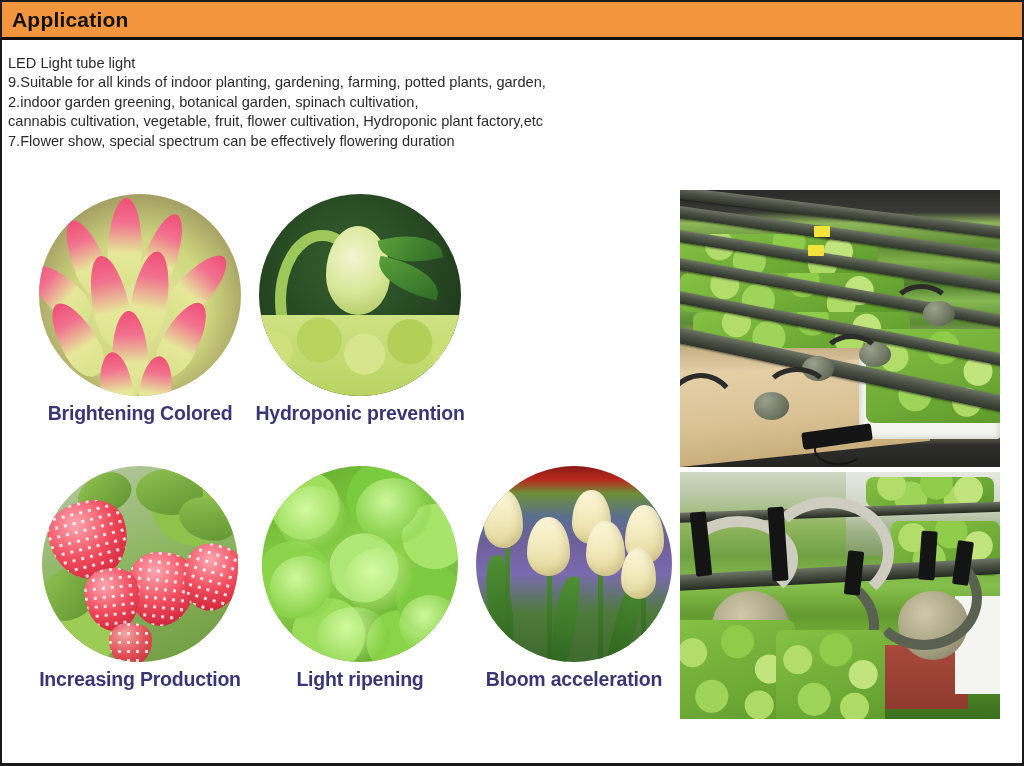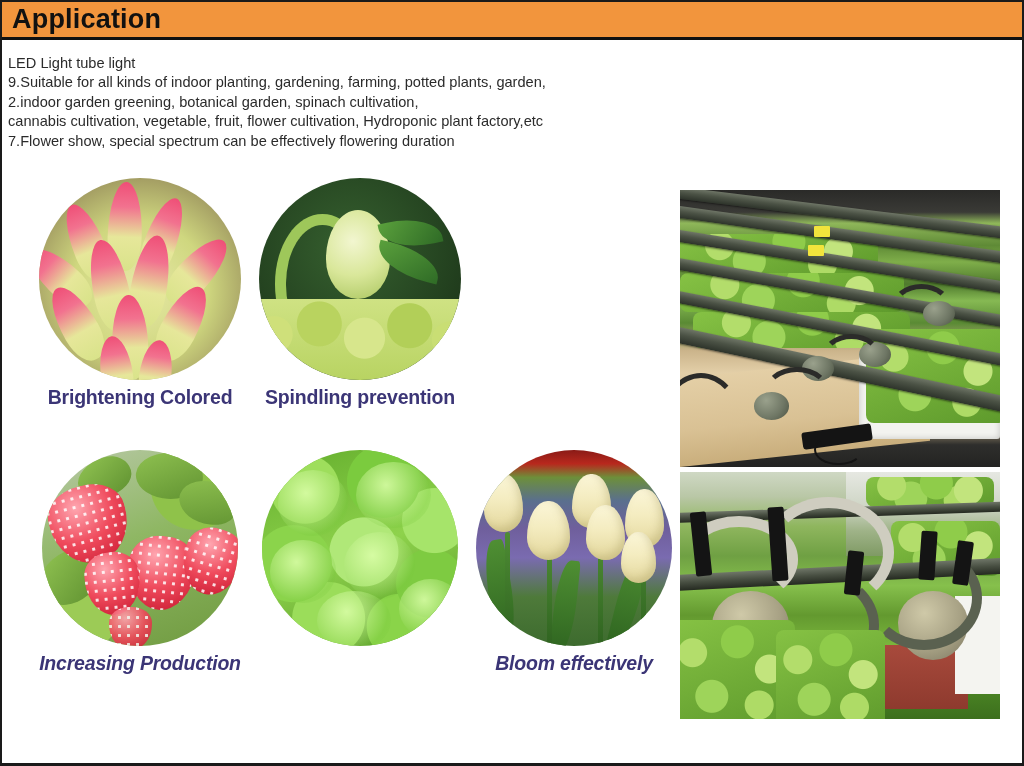--- a/index.html
+++ b/index.html
@@ -34,21 +34,21 @@
     width: 1024px;
     height: 40px;
     background: #f2953d;
     border-top: 2px solid #111111;
     border-bottom: 3px solid #111111;
     box-sizing: border-box;
     display: flex;
     align-items: center;
   }
   .header-title {
-    font-size: 27px;
+    font-size: 21px;
     font-weight: bold;
     color: #111111;
     letter-spacing: 0.2px;
     padding-left: 12px;
     line-height: 1;
     font-family: "Liberation Sans", sans-serif;
   }
 
   
   .desc {
@@ -63,31 +63,31 @@
     line-height: 19.4px;
     color: #2b2b2b;
     white-space: nowrap;
     font-family: "Liberation Sans", sans-serif;
   }
 
   
   .circle-grid {
     position: absolute;
     left: 10px;
-    top: 176px;
+    top: 192px;
     width: 660px;
     height: 520px;
   }
   .cell {
     position: absolute;
     width: 220px;
     text-align: center;
   }
   .cell.r0 { top: 0; }
-  .cell.r1 { top: 272px; font-style: italic; }
+  .cell.r1 { top: 272px; }
   .cell.c0 { left: 18px; }
   .cell.c1 { left: 238px; }
   .cell.c2 { left: 452px; }
 
   .circle {
     width: 202px;
     height: 202px;
     margin: 0 auto;
     border-radius: 50%;
     overflow: hidden;
@@ -430,21 +430,21 @@
     <div class="cell r0 c1">
       <div class="circle">
         <div class="art sprout">
           <div class="stem" style="left:8%;top:18%;width:36%;height:58%;"></div>
           <div class="bean" style="left:33%;top:16%;width:32%;height:44%;"></div>
           <div class="sleaf" style="left:60%;top:20%;width:30%;height:15%;transform:rotate(-12deg);"></div>
           <div class="sleaf" style="left:58%;top:34%;width:32%;height:15%;transform:rotate(14deg);"></div>
           <div class="mosstop"></div>
         </div>
       </div>
-      <div class="caption">Spindling prevention</div>
+      <div class="caption">Hydroponic prevention</div>
     </div>
 
 
     <div class="cell r1 c0">
       <div class="circle">
         <div class="art strawbg">
           <div class="sleafg" style="left:48%;top:1%;width:34%;height:24%;transform:rotate(8deg);"></div>
           <div class="sleafg" style="left:18%;top:4%;width:28%;height:20%;transform:rotate(-16deg);"></div>
           <div class="sleafg" style="left:70%;top:16%;width:30%;height:22%;transform:rotate(22deg);"></div>
           <div class="sleafg" style="left:-2%;top:52%;width:32%;height:26%;transform:rotate(-24deg);"></div>
@@ -462,41 +462,42 @@
       <div class="circle">
         <div class="art lettucebg">
           <div class="lfrill" style="left:8%;top:10%;width:36%;height:34%;"></div>
           <div class="lfrill" style="left:48%;top:6%;width:38%;height:34%;"></div>
           <div class="lfrill" style="left:4%;top:46%;width:34%;height:32%;"></div>
           <div class="lfrill" style="left:42%;top:42%;width:36%;height:34%;"></div>
           <div class="lfrill" style="left:28%;top:72%;width:38%;height:30%;"></div>
           <div class="lfrill" style="left:70%;top:66%;width:32%;height:30%;"></div>
         </div>
       </div>
+      <div class="caption">Light ripening</div>
     </div>
 
     <div class="cell r1 c2">
       <div class="circle">
         <div class="art tulipbg">
           <div class="tleaf" style="left:6%;top:46%;width:12%;height:52%;transform:rotate(-10deg);"></div>
           <div class="tleaf" style="left:40%;top:56%;width:11%;height:48%;transform:rotate(6deg);"></div>
           <div class="tleaf" style="left:72%;top:52%;width:11%;height:50%;transform:rotate(14deg);"></div>
           <div class="tstem" style="left:15%;top:42%;height:56%;"></div>
           <div class="tstem" style="left:36%;top:48%;height:52%;"></div>
           <div class="tstem" style="left:62%;top:46%;height:54%;"></div>
           <div class="tstem" style="left:84%;top:40%;height:58%;"></div>
           <div class="tulip" style="left:4%;top:12%;width:20%;height:30%;"></div>
           <div class="tulip" style="left:26%;top:26%;width:22%;height:30%;"></div>
           <div class="tulip" style="left:49%;top:12%;width:20%;height:28%;"></div>
           <div class="tulip" style="left:56%;top:28%;width:20%;height:28%;"></div>
           <div class="tulip" style="left:76%;top:20%;width:20%;height:30%;"></div>
           <div class="tulip" style="left:74%;top:42%;width:18%;height:26%;"></div>
         </div>
       </div>
-      <div class="caption">Bloom effectively</div>
+      <div class="caption">Bloom acceleration</div>
     </div>
 
   </div>
 
   <div class="photo" id="photo-top">
     <div class="ph-art">
       <div class="rack-bg"></div>
       <div class="wood"></div>
       <div class="lettucepatch" style="left:0%;top:16%;width:62%;height:14%;"></div>
       <div class="lettucepatch" style="left:0%;top:30%;width:70%;height:14%;"></div>

